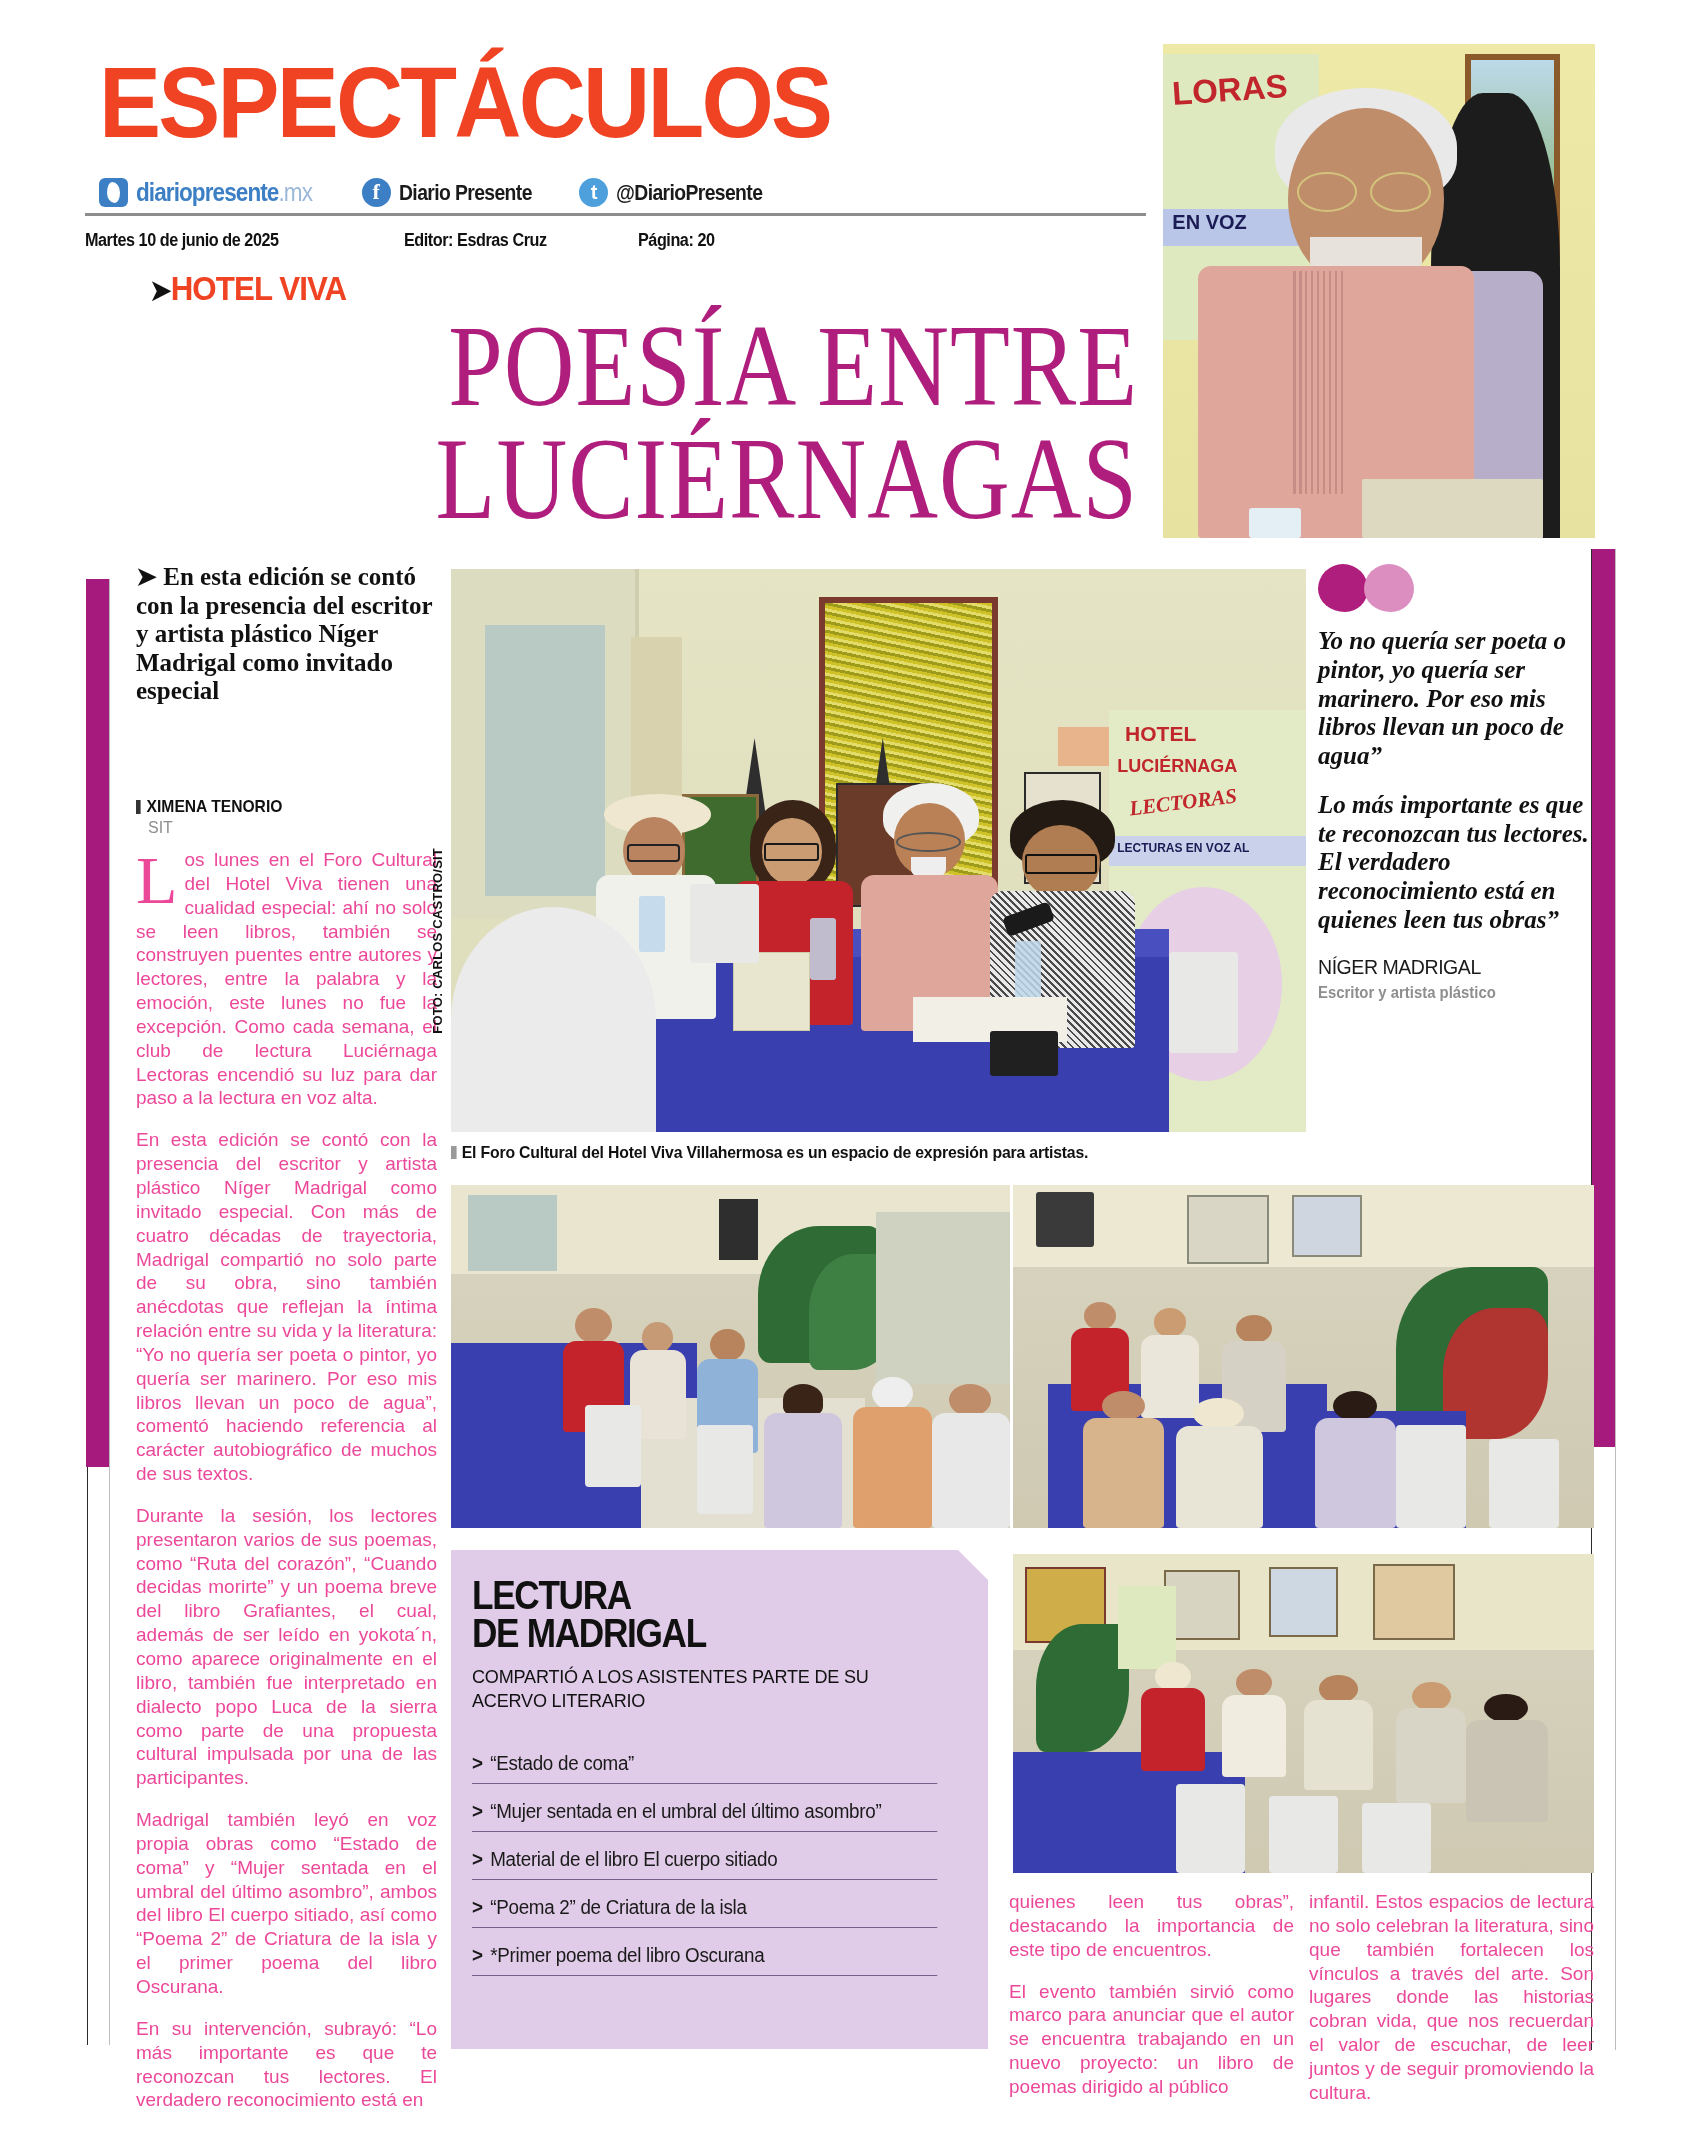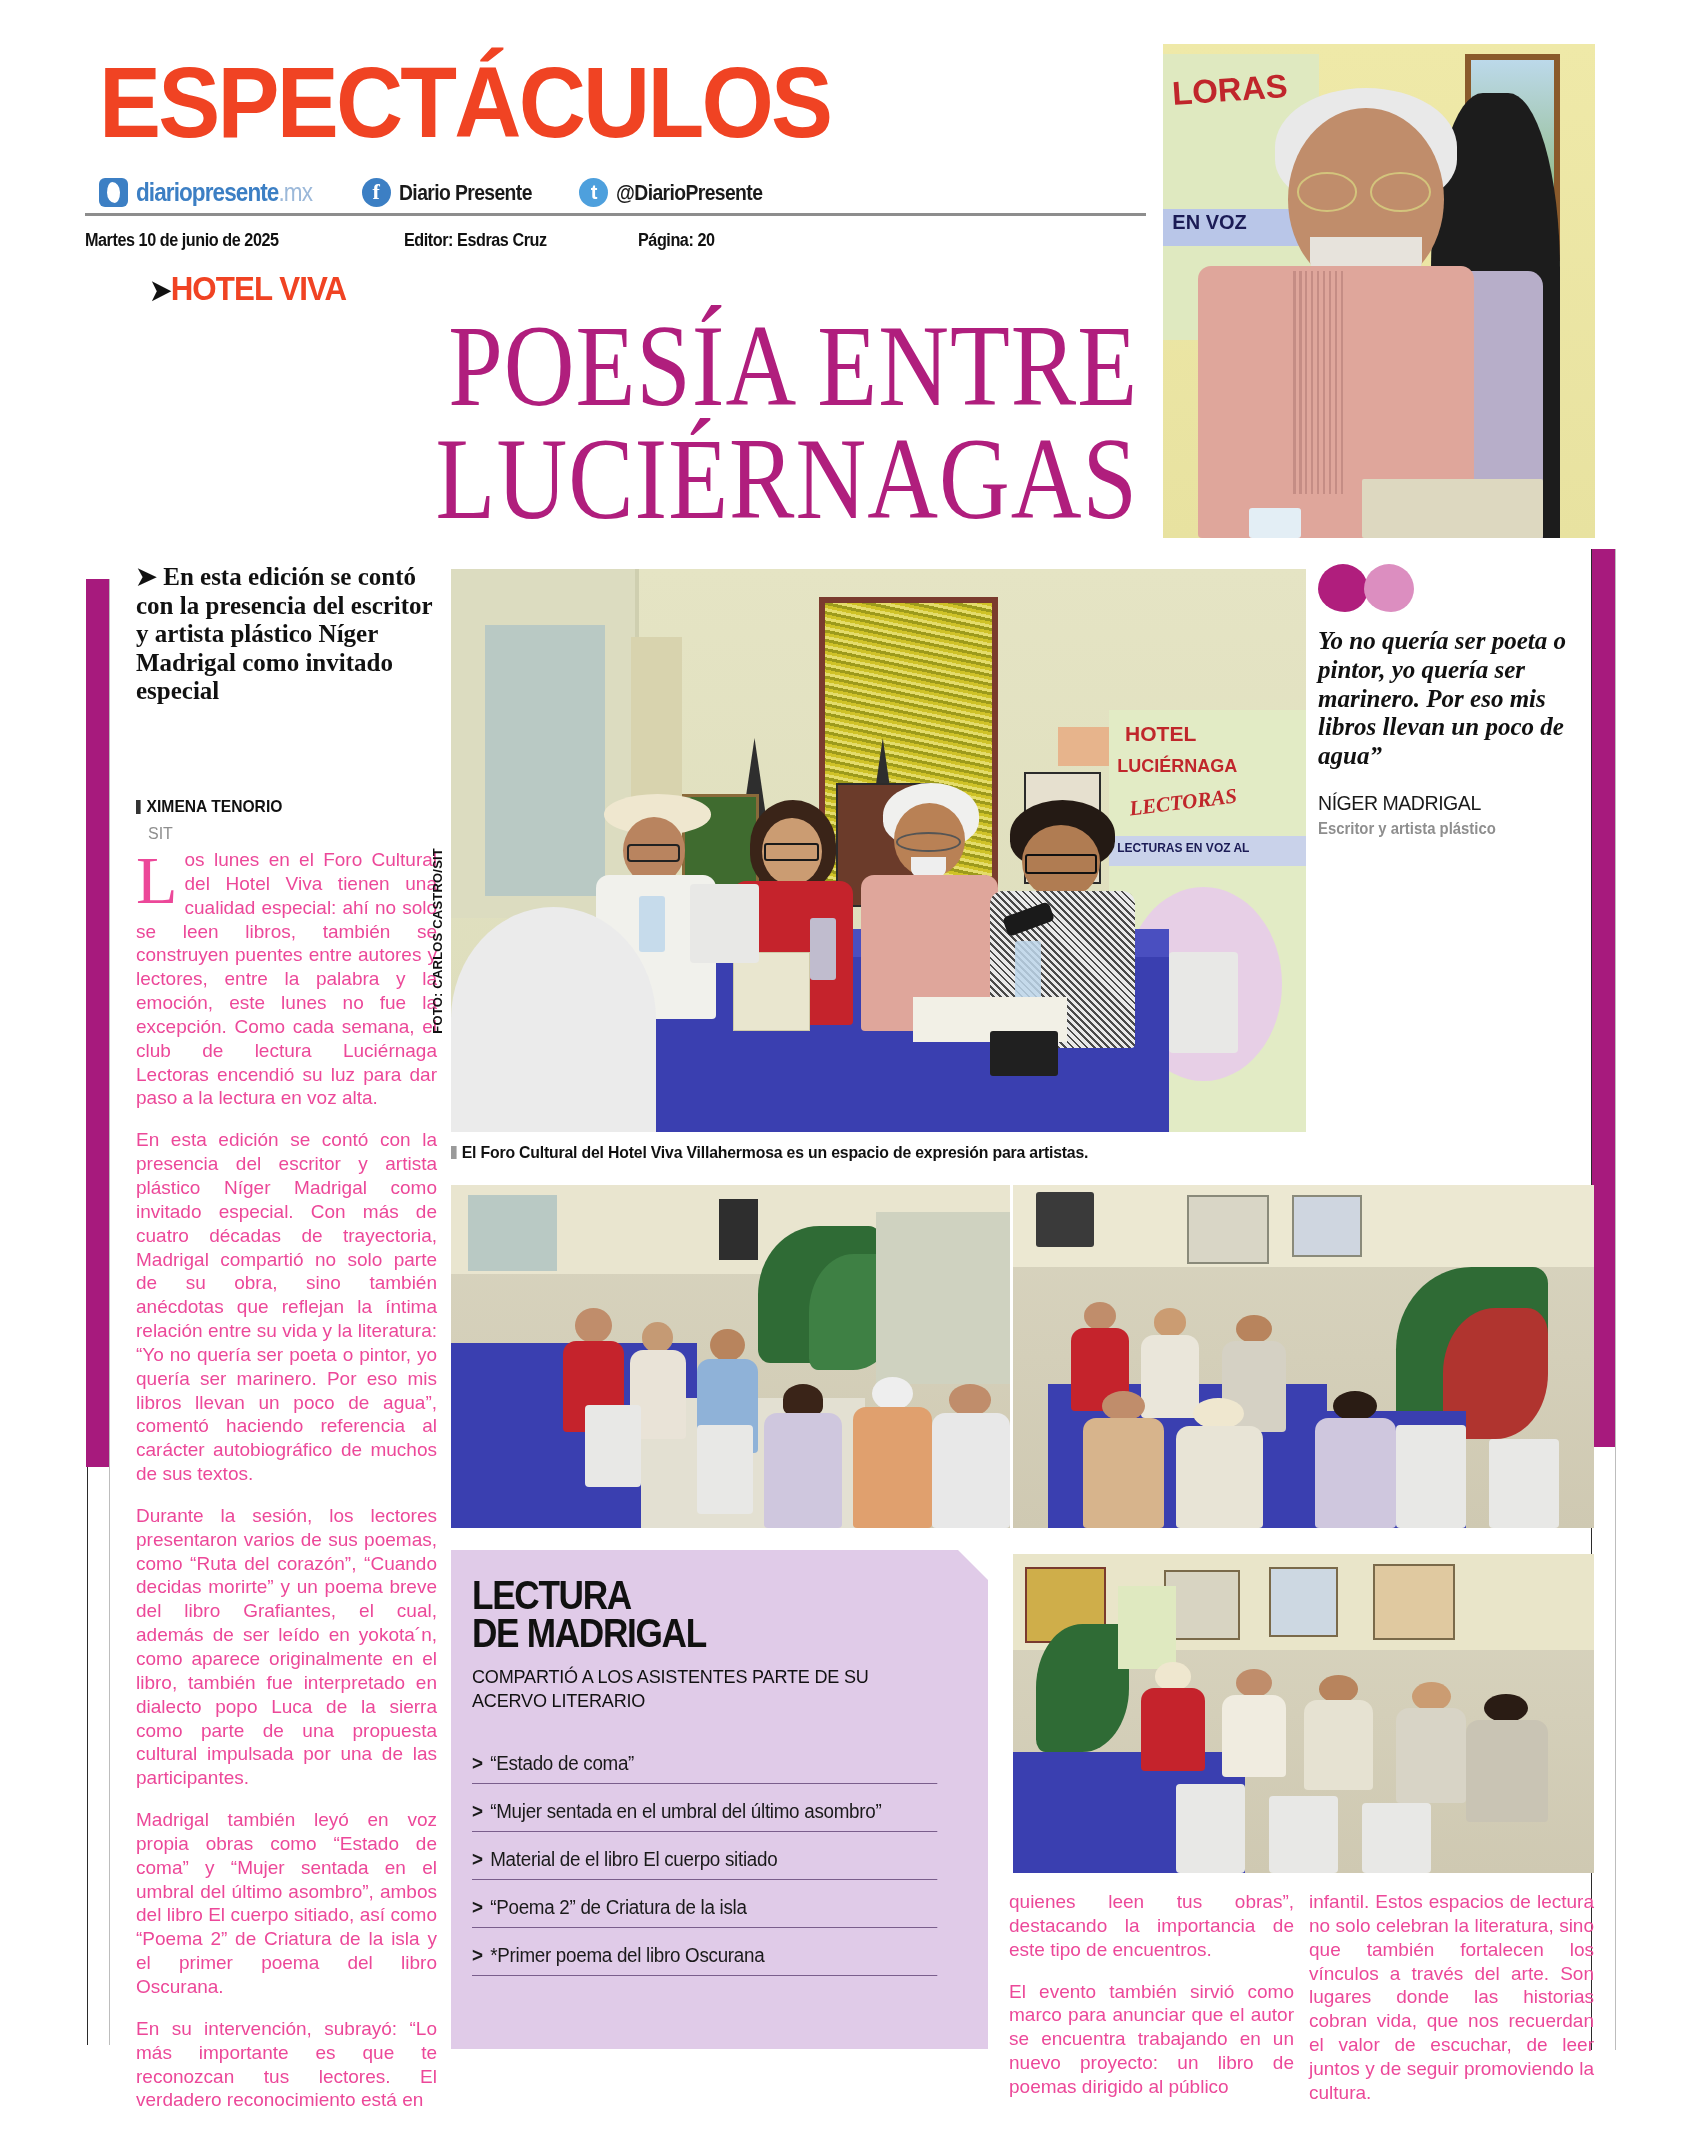--- a/index.html
+++ b/index.html
@@ -107,21 +107,21 @@
     font-family:"Liberation Sans", sans-serif; font-weight:bold;
     font-size:17px; color:#111; letter-spacing:0px;
     transform: scaleX(0.92); transform-origin:left center;
   }
   .byline .name::before{
     content:""; display:inline-block; width:4.5px; height:14px;
     background:#333; margin-right:7px; vertical-align:-1.5px;
   }
   .byline .org {
     font-family:"Liberation Sans", sans-serif;
-    font-size:16px; color:#8e8e8e; margin-top:8px; margin-left:12px;
+    font-size:16px; color:#8e8e8e; margin-top:2px; margin-left:12px;
   }
 
   
   .col { position:absolute; font-family:Liberation Sans, sans-serif;
          font-size:19px; line-height:1.255; color:#ec4899;
          text-align:justify; }
   .col p { margin-bottom:18px; }
   .col p:last-child { margin-bottom:0; }
   .c1 { left:136px; top:848px; width:301px; }
   .c-bl { left:1009px; top:1890px; width:285px; }
@@ -381,20 +381,21 @@
   </div>
   <div class="photocredit">FOTO: CARLOS CASTRO/SIT</div>
   <div class="caption">El Foro Cultural del Hotel Viva Villahermosa es un espacio de expresión para artistas.</div>
 
   <div class="pullq">
     <div class="qmarks">
       <div class="qm-a"></div>
         <div class="qm-b"></div>
     </div>
     <div class="qtext">Yo no quería ser poeta o pintor, yo quería ser marinero. Por eso mis libros llevan un poco de agua”</div>
+    <div class="qtext">Lo más importante es que te reconozcan tus lectores. El verdadero reconocimiento está en quienes leen tus obras”</div>
     <div class="qsrc">NÍGER MADRIGAL</div>
     <div class="qrole">Escritor y artista plástico</div>
   </div>
 
   <div class="photo ph-b1">
     <div class="sc">
       <div class="audience-bg"></div>
       <div style="position:absolute;left:0;top:0;width:100%;height:26%;background:#e9e5cf;"></div>
       <div style="position:absolute;left:3%;top:3%;width:16%;height:22%;background:#b9c9c4;"></div>
       <div style="position:absolute;left:48%;top:4%;width:7%;height:18%;background:#2e2e2e;"></div>

